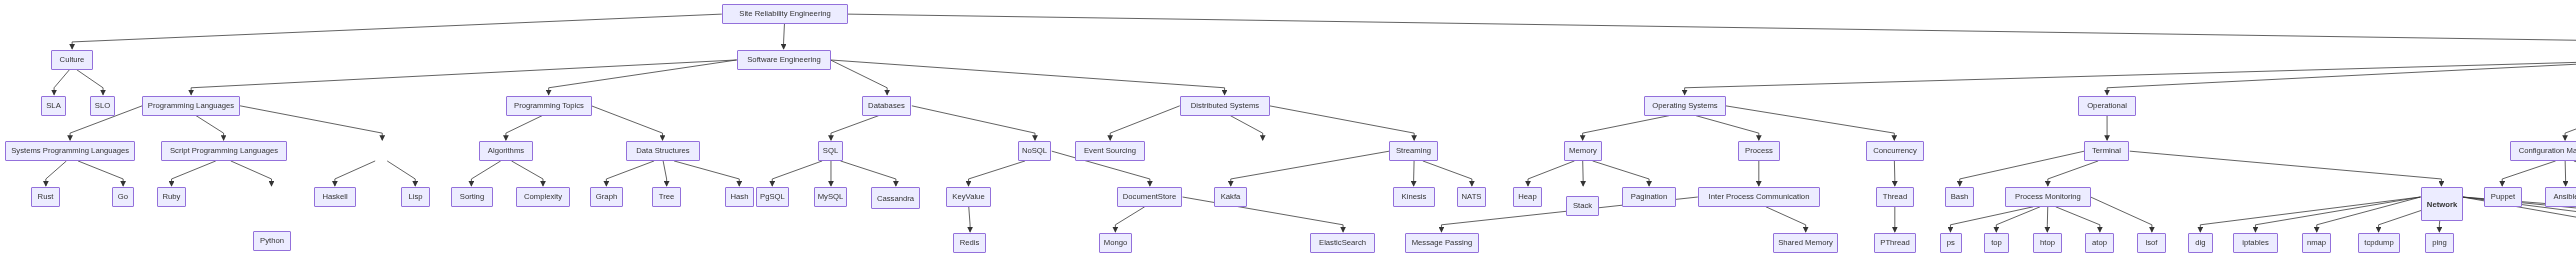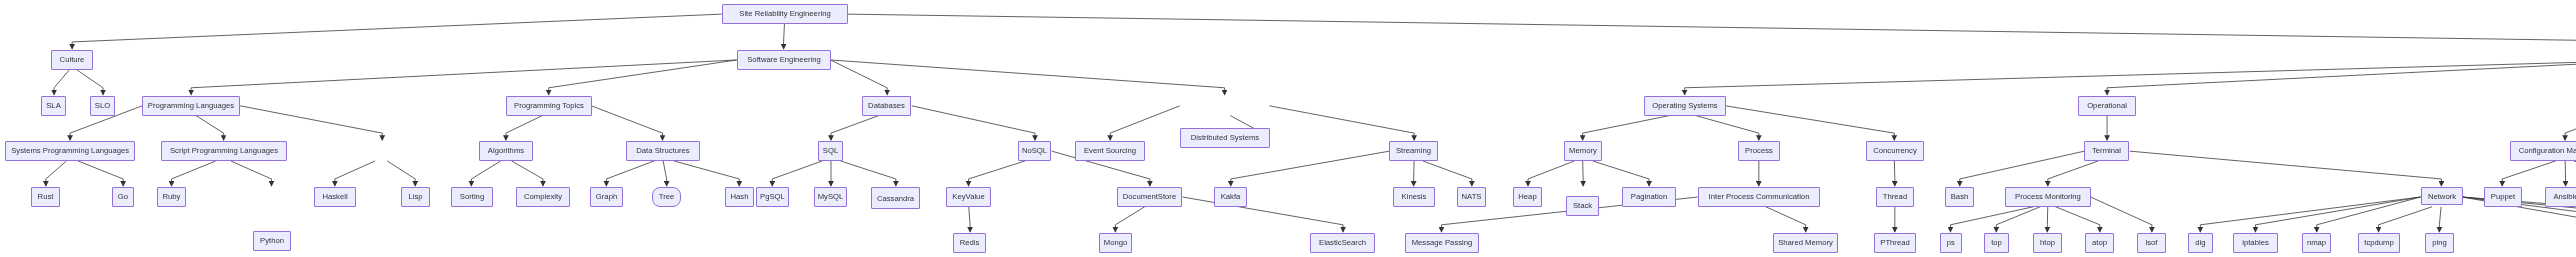--- a/index.html
+++ b/index.html
@@ -173,21 +173,21 @@
       </div>
       <div class="node" style="left: 142px; top: 96px; width: 98px; height: 19.6px;">
         <span>Programming Languages</span>
       </div>
       <div class="node" style="left: 506px; top: 96px; width: 86px; height: 19.6px;">
         <span>Programming Topics</span>
       </div>
       <div class="node" style="left: 862px; top: 96px; width: 49px; height: 19.6px;">
         <span>Databases</span>
       </div>
-      <div class="node" style="left: 1180px; top: 96px; width: 90px; height: 19.6px; margin-top: 32px;">
+      <div class="node" style="left: 1180px; top: 96px; width: 90px; height: 19.6px;">
         <span>Distributed Systems</span>
       </div>
       <div class="node" style="left: 1644px; top: 96px; width: 82px; height: 19.6px;">
         <span>Operating Systems</span>
       </div>
       <div class="node" style="left: 2078px; top: 96px; width: 58px; height: 19.6px;">
         <span>Operational</span>
       </div>
       <div class="node" style="left: 5.2px; top: 141px; width: 130px; height: 19.6px;">
         <span>Systems Programming Languages</span>
@@ -248,21 +248,21 @@
       </div>
       <div class="node" style="left: 451px; top: 187px; width: 42px; height: 19.6px;">
         <span>Sorting</span>
       </div>
       <div class="node" style="left: 516px; top: 187px; width: 54px; height: 19.6px;">
         <span>Complexity</span>
       </div>
       <div class="node" style="left: 590px; top: 187px; width: 33px; height: 19.6px;">
         <span>Graph</span>
       </div>
-      <div class="node" style="left: 652px; top: 187px; width: 29px; height: 19.6px; border-radius: 8px;">
+      <div class="node" style="left: 652px; top: 187px; width: 29px; height: 19.6px;">
         <span>Tree</span>
       </div>
       <div class="node" style="left: 725px; top: 187px; width: 29px; height: 19.6px;">
         <span>Hash</span>
       </div>
       <div class="node" style="left: 756px; top: 187px; width: 33px; height: 19.6px;">
         <span>PgSQL</span>
       </div>
       <div class="node" style="left: 814px; top: 187px; width: 33px; height: 19.6px;">
         <span>MySQL</span>
@@ -299,21 +299,21 @@
       </div>
       <div class="node" style="left: 1876px; top: 187px; width: 38px; height: 19.6px;">
         <span>Thread</span>
       </div>
       <div class="node" style="left: 1945px; top: 187px; width: 29px; height: 19.6px;">
         <span>Bash</span>
       </div>
       <div class="node" style="left: 2005px; top: 187px; width: 86px; height: 19.6px;">
         <span>Process Monitoring</span>
       </div>
-      <div class="node" style="left: 2421px; top: 187px; width: 42px; height: 18px;">
+      <div class="node" style="left: 2421px; top: 187px; width: 42px; height: 34px; font-weight: bold;">
         <span>Network</span>
       </div>
       <div class="node" style="left: 2484px; top: 187px; width: 38px; height: 19.6px;">
         <span>Puppet</span>
       </div>
       <div class="node" style="left: 2545px; top: 187px; width: 42px; height: 19.6px;">
         <span>Ansible</span>
       </div>
       <div class="node" style="left: 953px; top: 233px; width: 33px; height: 19.6px;">
         <span>Redis</span>

